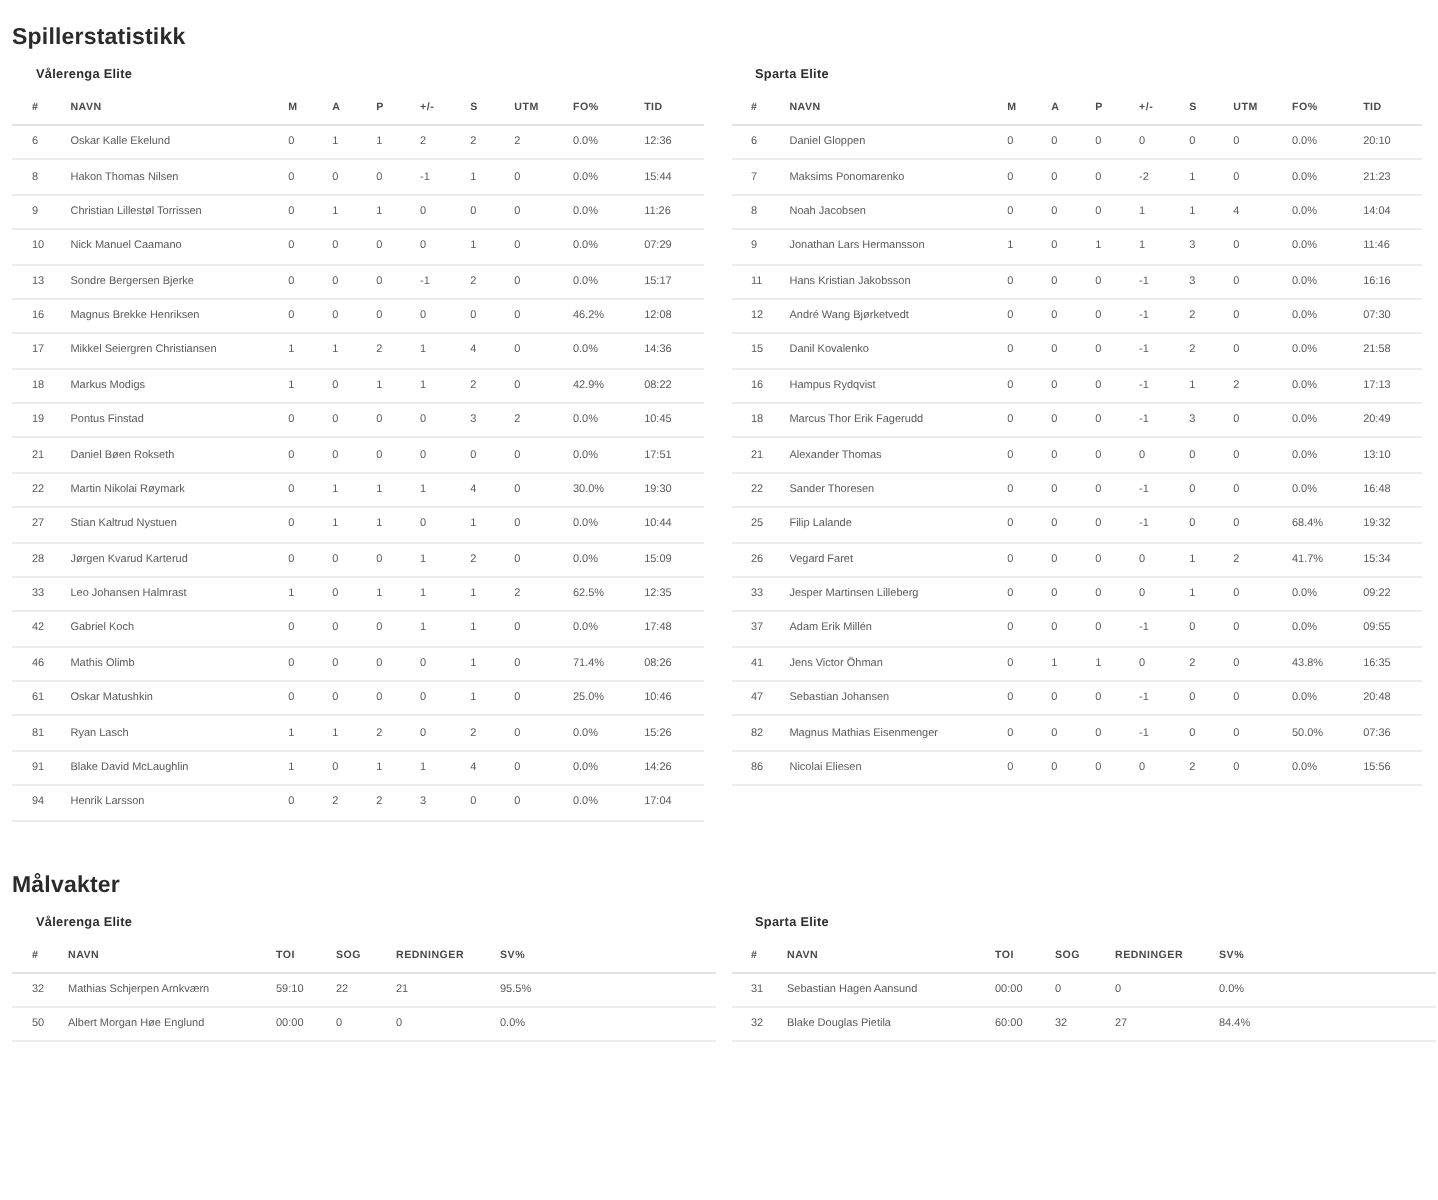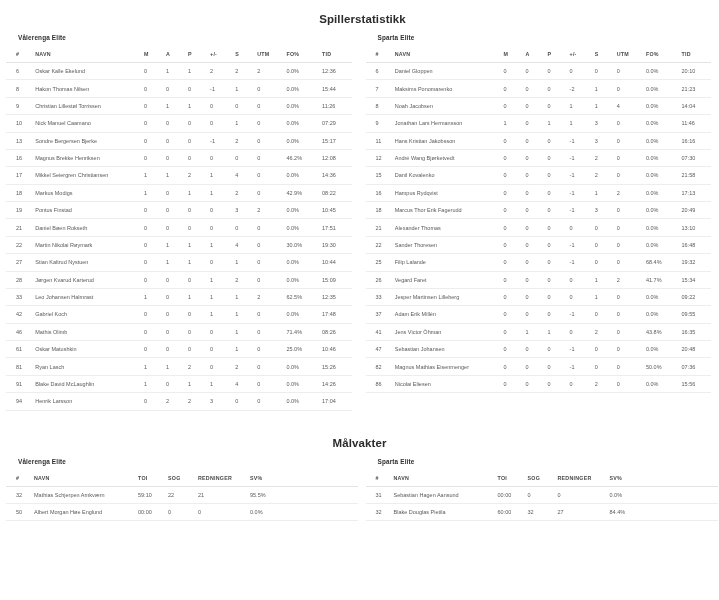--- a/index.html
+++ b/index.html
@@ -17,21 +17,20 @@
     position: relative;
     padding: 0;
   }
   .section-title {
     font-size: 11.5px;
     font-weight: 700;
     color: #2b2b2b;
     letter-spacing: 0.1px;
     margin: 0;
     padding: 0;
-    text-align: center;
   }
   .section-head-wrap {
     padding: 13px 0 0 6px;
   }
   .columns {
     display: flex;
     width: 719px;
     align-items: flex-start;
   }
   .col {

